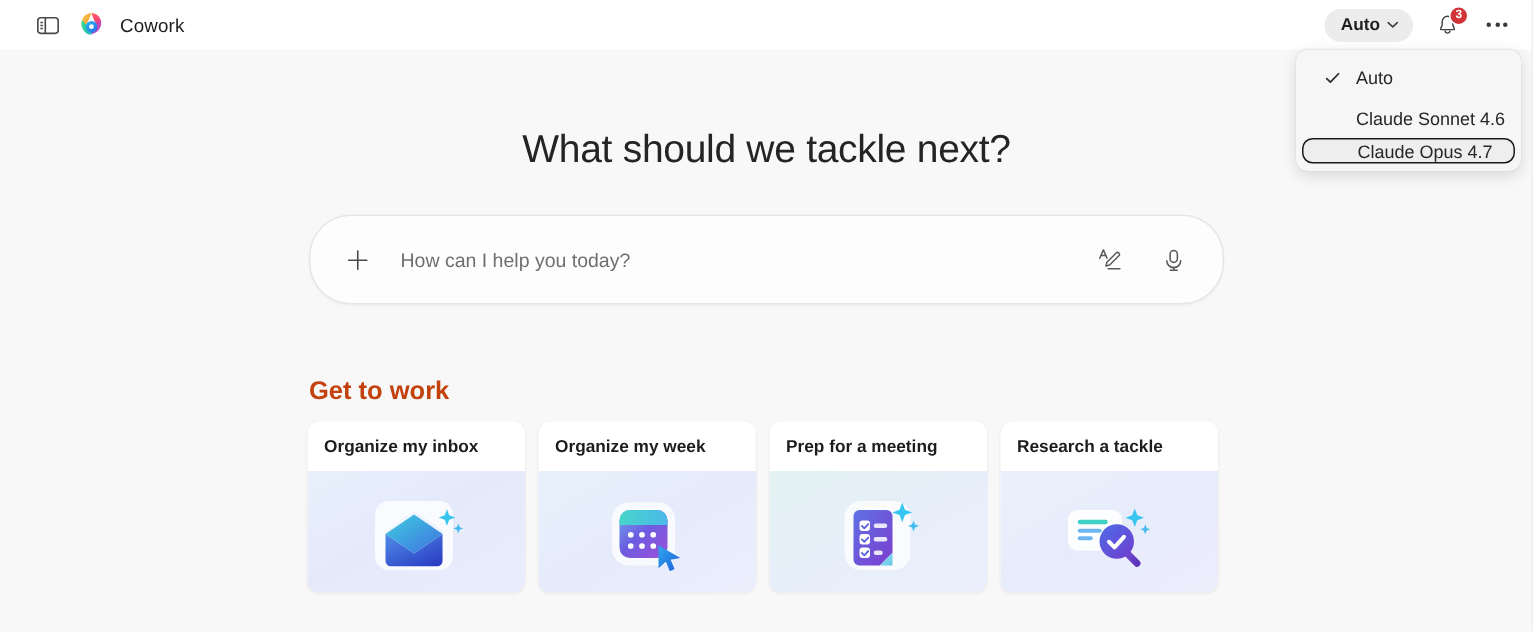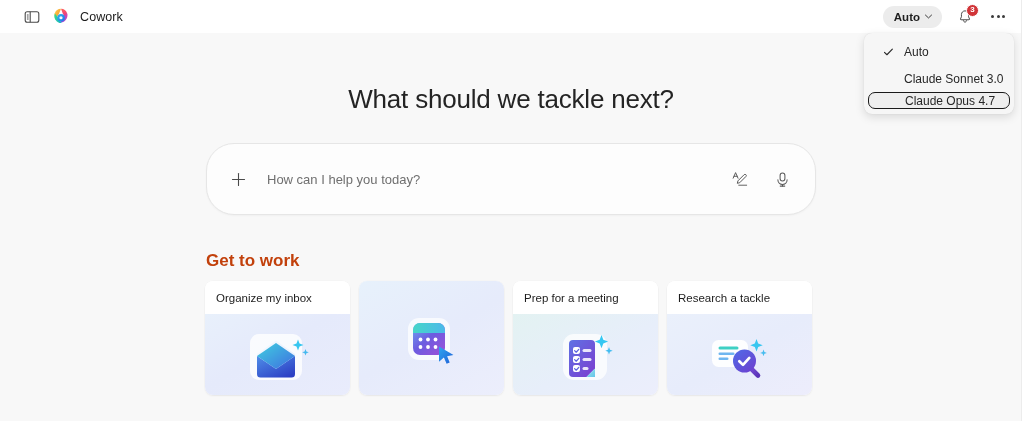--- a/index.html
+++ b/index.html
@@ -163,21 +163,21 @@
     font-weight: 400;
     color: #242424;
     letter-spacing: -.2px;
   }
 
   .composer {
     position: absolute;
     top: 110px;
     left: 206px;
     width: 610px;
-    height: 72px;
+    height: 60px;
     background: #fdfdfd;
     border: 1px solid #e6e6e6;
     border-radius: 28px;
     box-shadow: 0 1px 2px rgba(0,0,0,.035);
     display: flex;
     align-items: center;
     padding: 0 22px 0 20px;
   }
   .plus-btn {
     width: 22px; height: 22px;
@@ -235,21 +235,21 @@
   }
   .card-head {
     height: 33px;
     background: #ffffff;
     display: flex;
     align-items: center;
     padding: 0 11px;
   }
   .card-title {
     font-size: 11.5px;
-    font-weight: 400;
+    font-weight: 700;
     color: #1d1d1d;
     white-space: nowrap;
   }
   .card-art {
     flex: 1 1 auto;
     position: relative;
     display: flex;
     align-items: center;
     justify-content: center;
   }
@@ -339,21 +339,21 @@
   <div class="dropdown">
 
     <div class="dd-item">
       <svg class="dd-check" width="11" height="11" viewBox="0 0 12 12" aria-hidden="true">
         <path d="M1.6 6.4L4.3 9 10.2 2.9" stroke="#2b2b2b" stroke-width="1.25" fill="none" stroke-linecap="round" stroke-linejoin="round"></path>
       </svg>
       <span>Auto</span>
     </div>
 
     <div class="dd-item">
-      <span>Claude Sonnet 3.0</span>
+      <span>Claude Sonnet 4.6</span>
     </div>
 
     <div class="dd-item focused">
       <span>Claude Opus 4.7</span>
     </div>
   </div>
 
   <div class="main">
 
     <div class="headline">What should we tackle next?</div>
@@ -416,20 +416,23 @@
             <path d="M16 32l19-13.5L54 32v20a3.5 3.5 0 0 1-3.5 3.5h-31A3.5 3.5 0 0 1 16 52z" fill="url(#mTop)"></path>
             <path d="M16 34l19 13 19-13v18a3.5 3.5 0 0 1-3.5 3.5h-31A3.5 3.5 0 0 1 16 52z" fill="url(#mFront)"></path>
             <path d="M16 34l19-13 19 13-19 13z" fill="url(#mFlap)"></path>
             <path d="M57 17.5l1.5 4 4 1.5-4 1.5-1.5 4-1.5-4-4-1.5 4-1.5z" fill="#37c6f0"></path>
             <path d="M64.5 27l.9 2.4 2.4.9-2.4.9-.9 2.4-.9-2.4-2.4-.9 2.4-.9z" fill="#45b9ee"></path>
           </svg>
         </div>
       </div>
 
       <div class="card">
+        <div class="card-head">
+          <span class="card-title">Organize my week</span>
+        </div>
         <div class="card-art art-week">
           <svg width="74" height="66" viewBox="0 0 74 66" aria-hidden="true">
             <defs>
               <linearGradient id="calBody" x1="0" y1="0" x2=".9" y2="1">
                 <stop offset="0" stop-color="#6fa8f0"></stop>
                   <stop offset=".5" stop-color="#6c5ce0"></stop>
                   <stop offset="1" stop-color="#9a52d8"></stop>
               </linearGradient>
               <linearGradient id="calTop" x1="0" y1="0" x2="1" y2="0">
                 <stop offset="0" stop-color="#46d6c8"></stop>

